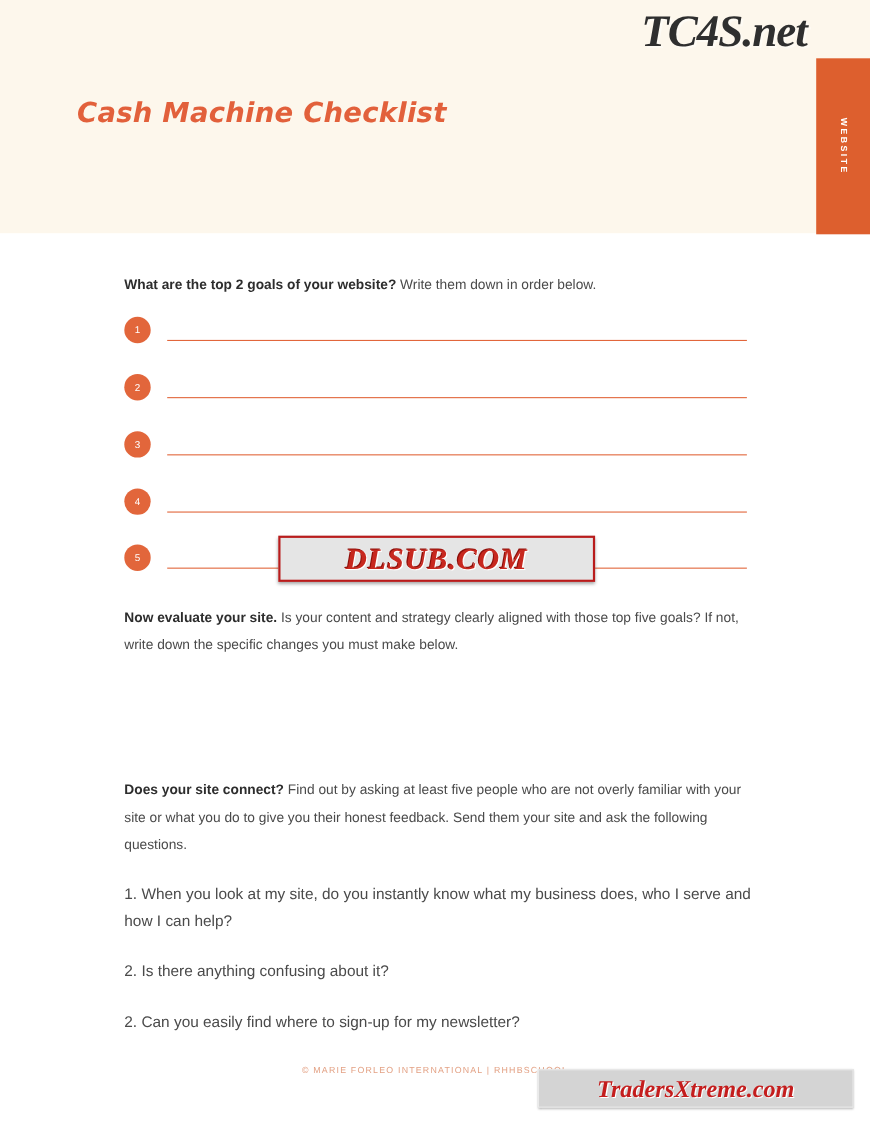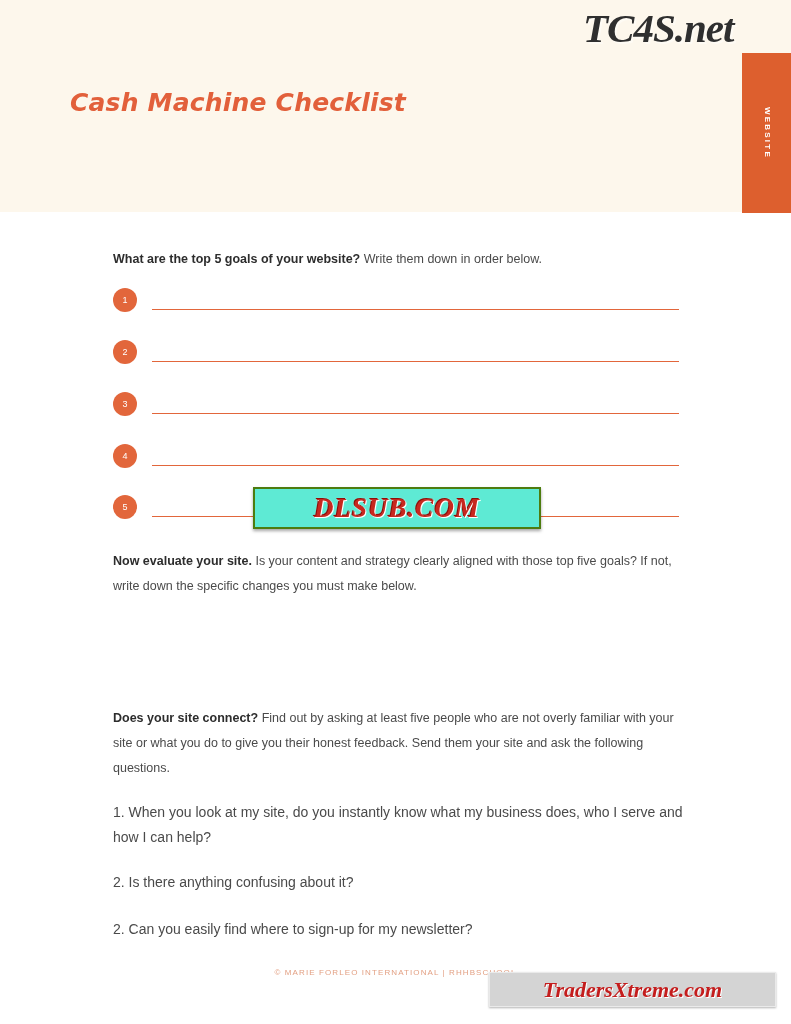--- a/index.html
+++ b/index.html
@@ -176,22 +176,22 @@
   }
 
   
   .wm-dlsub {
     position: absolute;
     left: 253px;
     top: 487px;
     width: 284px;
     height: 38px;
     z-index: 50;
-    background: #5eead4;
-    border: 2px solid #4d7c0f;
+    background: #e5e5e5;
+    border: 2px solid #b91c1c;
     box-shadow: 0 2px 3px rgba(0,0,0,0.35);
     display: flex;
     align-items: center;
     justify-content: center;
   }
   .wm-dlsub span {
     font-family: "Liberation Serif", serif;
     font-weight: bold;
     font-style: italic;
     font-size: 27px;
@@ -238,21 +238,21 @@
 
   <div class="side-tab">
     <div class="side-tab-label">WEBSITE</div>
   </div>
 
   <div class="wm-tc4s">TC4S.net</div>
 
   <div class="content">
 
     <div class="para q-intro">
-      <b>What are the top 5 goals of your website?</b><span> Write them down in order below.</span>
+      <b>What are the top 2 goals of your website?</b><span> Write them down in order below.</span>
     </div>
 
     <div class="goal-row r1">
       <div class="goal-bullet">1</div>
       <div class="goal-line"></div>
     </div>
     <div class="goal-row r2">
       <div class="goal-bullet">2</div>
       <div class="goal-line"></div>
     </div>

